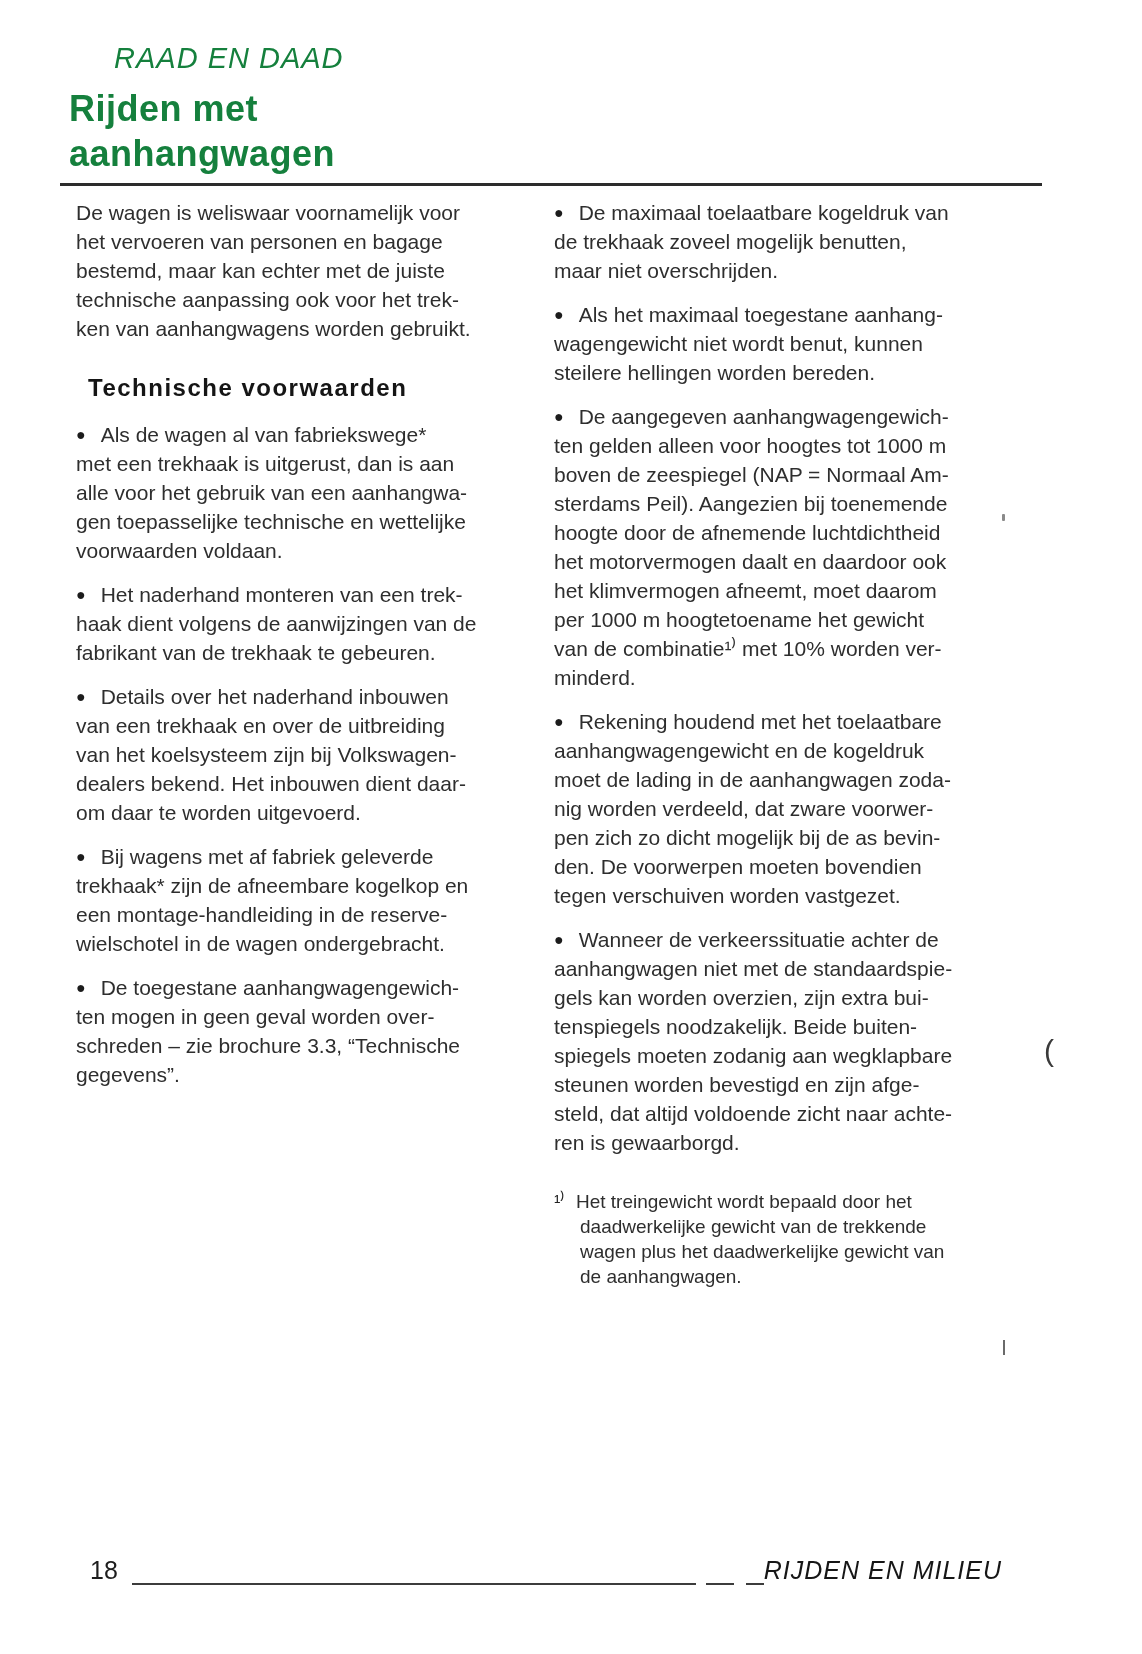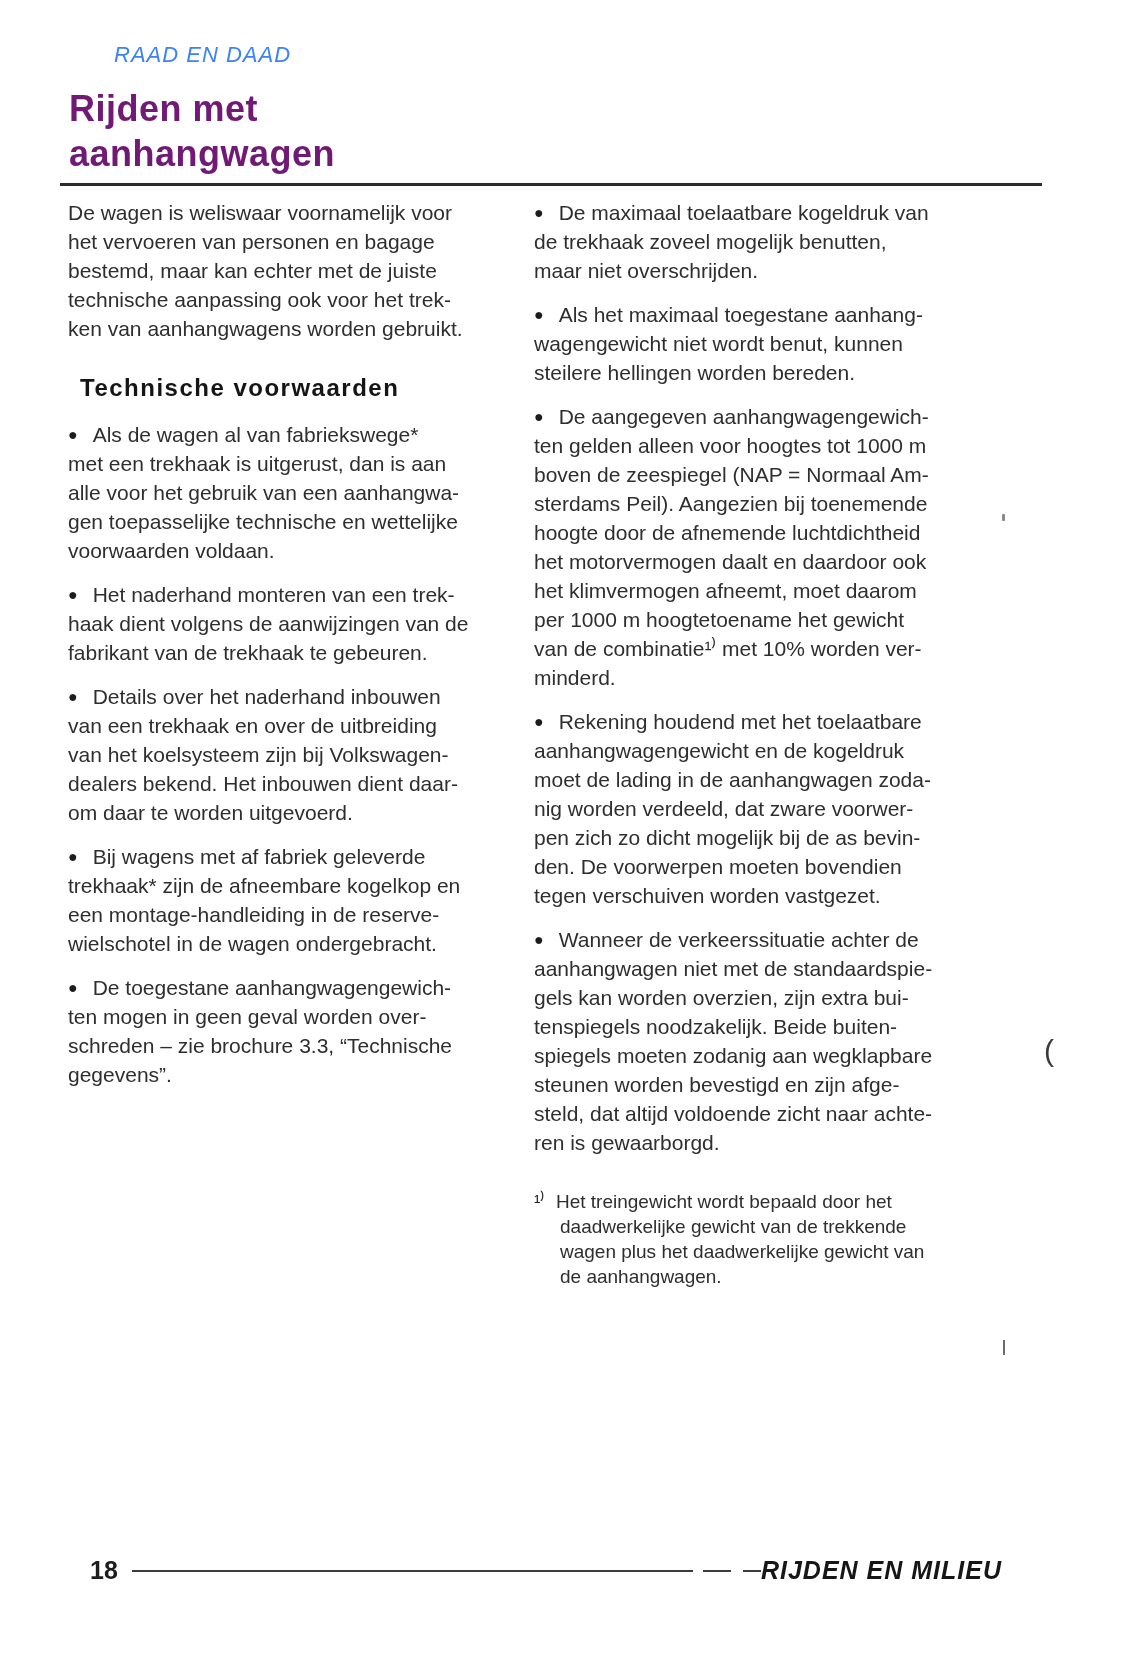--- a/index.html
+++ b/index.html
@@ -2,49 +2,49 @@
 <html><head>
 <meta charset="utf-8">
 <style>
   html,body { margin:0; padding:0; background:#ffffff; }
   .page {
     position:relative; width:1142px; height:1654px; background:#ffffff;
     font-family:"Liberation Sans", sans-serif; color:#2e2e2e; overflow:hidden;
   }
   .eyebrow {
     position:absolute; left:114px; top:42px;
-    font-style:italic; font-size:22px; letter-spacing:1px; color:#3b82f6;
+    font-style:italic; font-size:29px; letter-spacing:1px; color:#15803d;
   }
   .title {
     position:absolute; left:69px; top:86px;
     font-weight:bold; font-size:36px; line-height:45px;
-    color:#701a75; letter-spacing:0.5px; white-space:pre-line;
+    color:#15803d; letter-spacing:0.5px; white-space:pre-line;
   }
   .title-rule {
     position:absolute; left:60px; top:183px; width:982px; height:3px;
     background:#2c2c2c;
   }
   .cols {
-    position:absolute; left:68px; top:198px; width:945px;
-    display:flex; 
+    position:absolute; left:76px; top:198px; width:945px;
+    display:flex; gap:12px;
   }
   .col { width:466px; }
   .blk { margin:0 0 15px 0; font-size:21px; line-height:29px; color:#2e2e2e; }
   .txt { white-space:pre-line; }
   .marker { font-size:16px; margin-right:15px; vertical-align:2px; color:#1c1c1c; }
   h3.blk {
     font-size:24px; font-weight:bold; letter-spacing:1.5px; color:#151515;
     margin:30px 0 18px 12px;
   }
   h3.blk.second { margin-top:48px; }
   p.footnote { font-size:19px; line-height:25px; padding-left:26px; margin-top:32px; }
   .fnmark { display:inline-block; width:22px; margin-left:-26px; color:#222; }
   .footer {
     position:absolute; left:90px; right:140px; top:1556px;
-    display:flex; align-items:center;font-weight:bold;
+    display:flex; align-items:flex-end;
   }
   .page-num { font-size:25px; color:#1d1d1d; }
   .footer-line { flex:1; border-top:2px solid #3c3c3c; margin:0 10px 0 14px; }
   .footer-dash { width:28px; border-top:2px solid #3c3c3c; margin-right:12px; }
   .footer-dash.short { width:18px; margin-right:0; }
   .footer-label {
     font-style:italic; font-size:25px; letter-spacing:1px; color:#161616;
     white-space:nowrap;
   }
   .artifact-paren { position:absolute; left:1044px; top:1034px; font-size:30px; color:#3a3a3a; }

